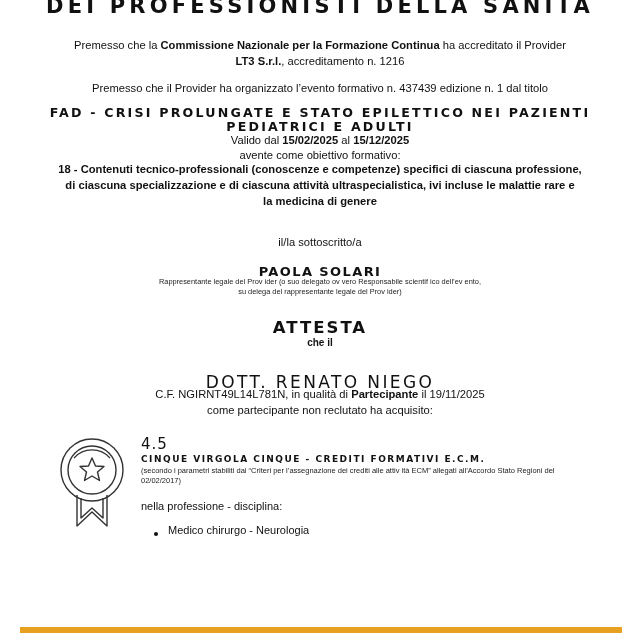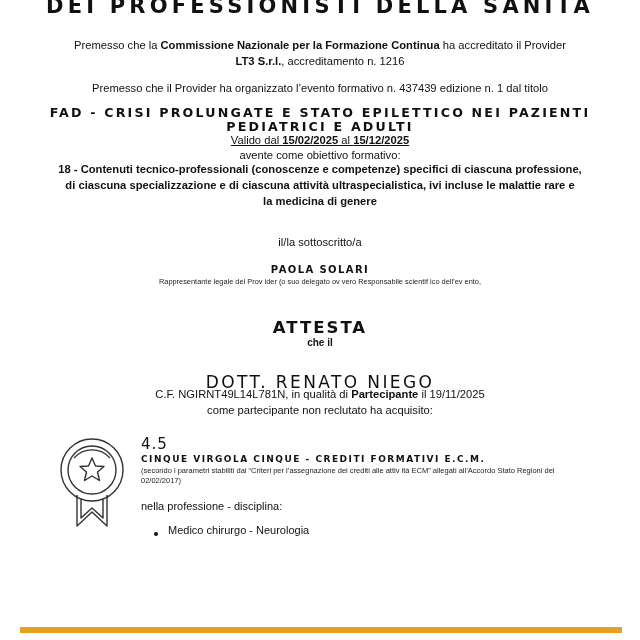--- a/index.html
+++ b/index.html
@@ -19,21 +19,21 @@
     }
     .p-small { font-size: 11.2px; line-height: 16px; color: #111; }
     .event-title {
       font-family: "DejaVu Sans", sans-serif;
       font-weight: bold; font-size: 12.6px; letter-spacing: 2.2px; line-height: 14px;
     }
     .objective { font-size: 11.2px; line-height: 16px; font-weight: bold; width: 560px; left: 40px; }
     .undersigned { font-size: 11.2px; }
     .signer-name {
       font-family: "DejaVu Sans", sans-serif;
-      font-weight: bold; font-size: 10px; letter-spacing: 1.4px;
+      font-weight: bold; font-size: 13px; letter-spacing: 1.4px;
     }
     .signer-role { font-size: 7.4px; line-height: 10px; color: #222; }
     .attesta {
       font-family: "DejaVu Sans", sans-serif;
       font-weight: bold; font-size: 16.5px; letter-spacing: 2px;
     }
     .che-il { font-size: 10px; font-weight: bold; }
     .participant-name {
       font-family: "DejaVu Sans", sans-serif;
       font-weight: normal; font-size: 17px; letter-spacing: 2.4px;
@@ -69,38 +69,39 @@
     <b>LT3 S.r.l.</b><span>, accreditamento n. 1216</span>
   </div>
 
   <div class="abs p-small" style="top:80px;">Premesso che il Provider ha organizzato l’evento formativo n. 437439 edizione n. 1 dal titolo</div>
 
   <div class="abs event-title" style="top:106px;">
     <div>FAD - CRISI PROLUNGATE E STATO EPILETTICO NEI PAZIENTI</div>
     <div>PEDIATRICI E ADULTI</div>
   </div>
 
-  <div class="abs p-small" style="top:132px;text-decoration:underline;">
+  <div class="abs p-small" style="top:132px;">
     <span>Valido dal </span><b>15/02/2025</b><span> al </span><b>15/12/2025</b>
   </div>
 
   <div class="abs p-small" style="top:147px;">avente come obiettivo formativo:</div>
 
   <div class="abs objective" style="top:161px;">
     <div>18 - Contenuti tecnico-professionali (conoscenze e competenze) specifici di ciascuna professione,</div>
     <div>di ciascuna specializzazione e di ciascuna attività ultraspecialistica, ivi incluse le malattie rare e</div>
     <div>la medicina di genere</div>
   </div>
 
   <div class="abs undersigned" style="top:236px;">il/la sottoscritto/a</div>
 
   <div class="abs signer-name" style="top:264px;">PAOLA SOLARI</div>
 
   <div class="abs signer-role" style="top:277px;">
     <div>Rappresentante legale del Prov ider (o suo delegato ov vero Responsabile scientif ico dell’ev ento,</div>
+    <div>su delega del rappresentante legale del Prov ider)</div>
   </div>
 
   <div class="abs attesta" style="top:318px;">ATTESTA</div>
   <div class="abs che-il" style="top:337px;">che il</div>
 
   <div class="abs participant-name" style="top:372px;">DOTT. RENATO NIEGO</div>
 
   <div class="abs p-small" style="top:386px;">
     <span>C.F. NGIRNT49L14L781N, in qualità di </span><b>Partecipante</b><span> il 19/11/2025</span><br>
     <span>come partecipante non reclutato ha acquisito:</span>

